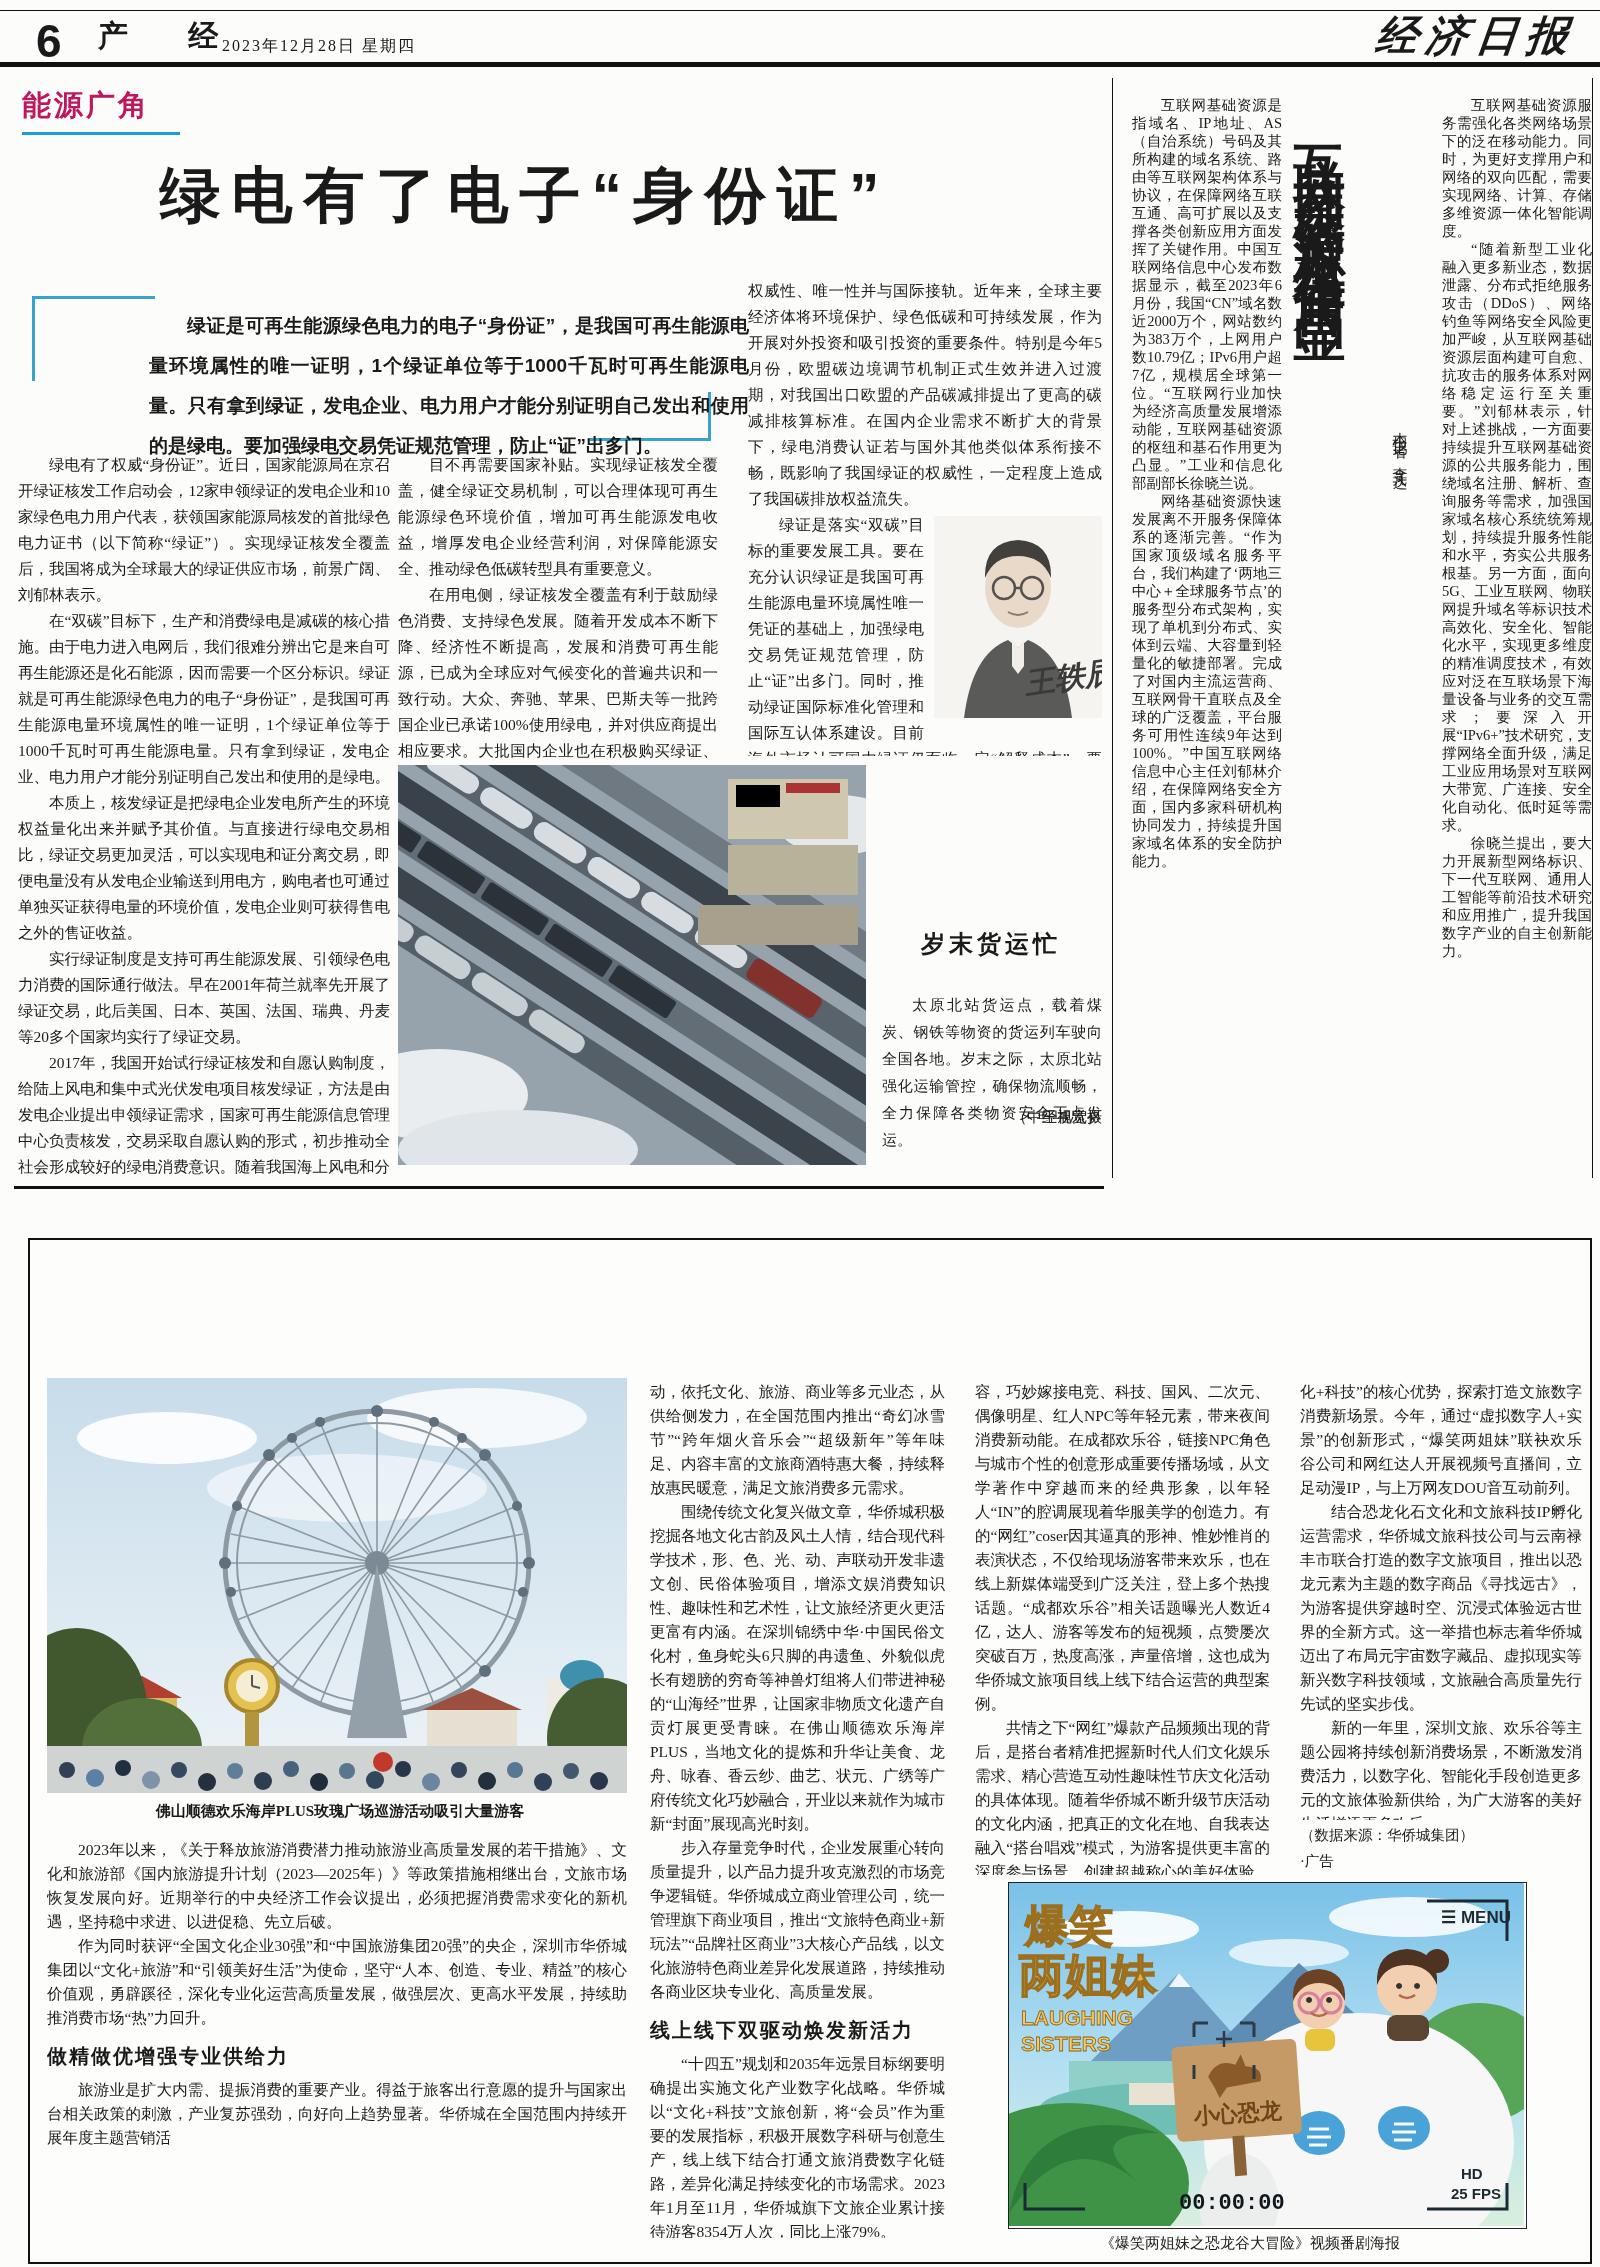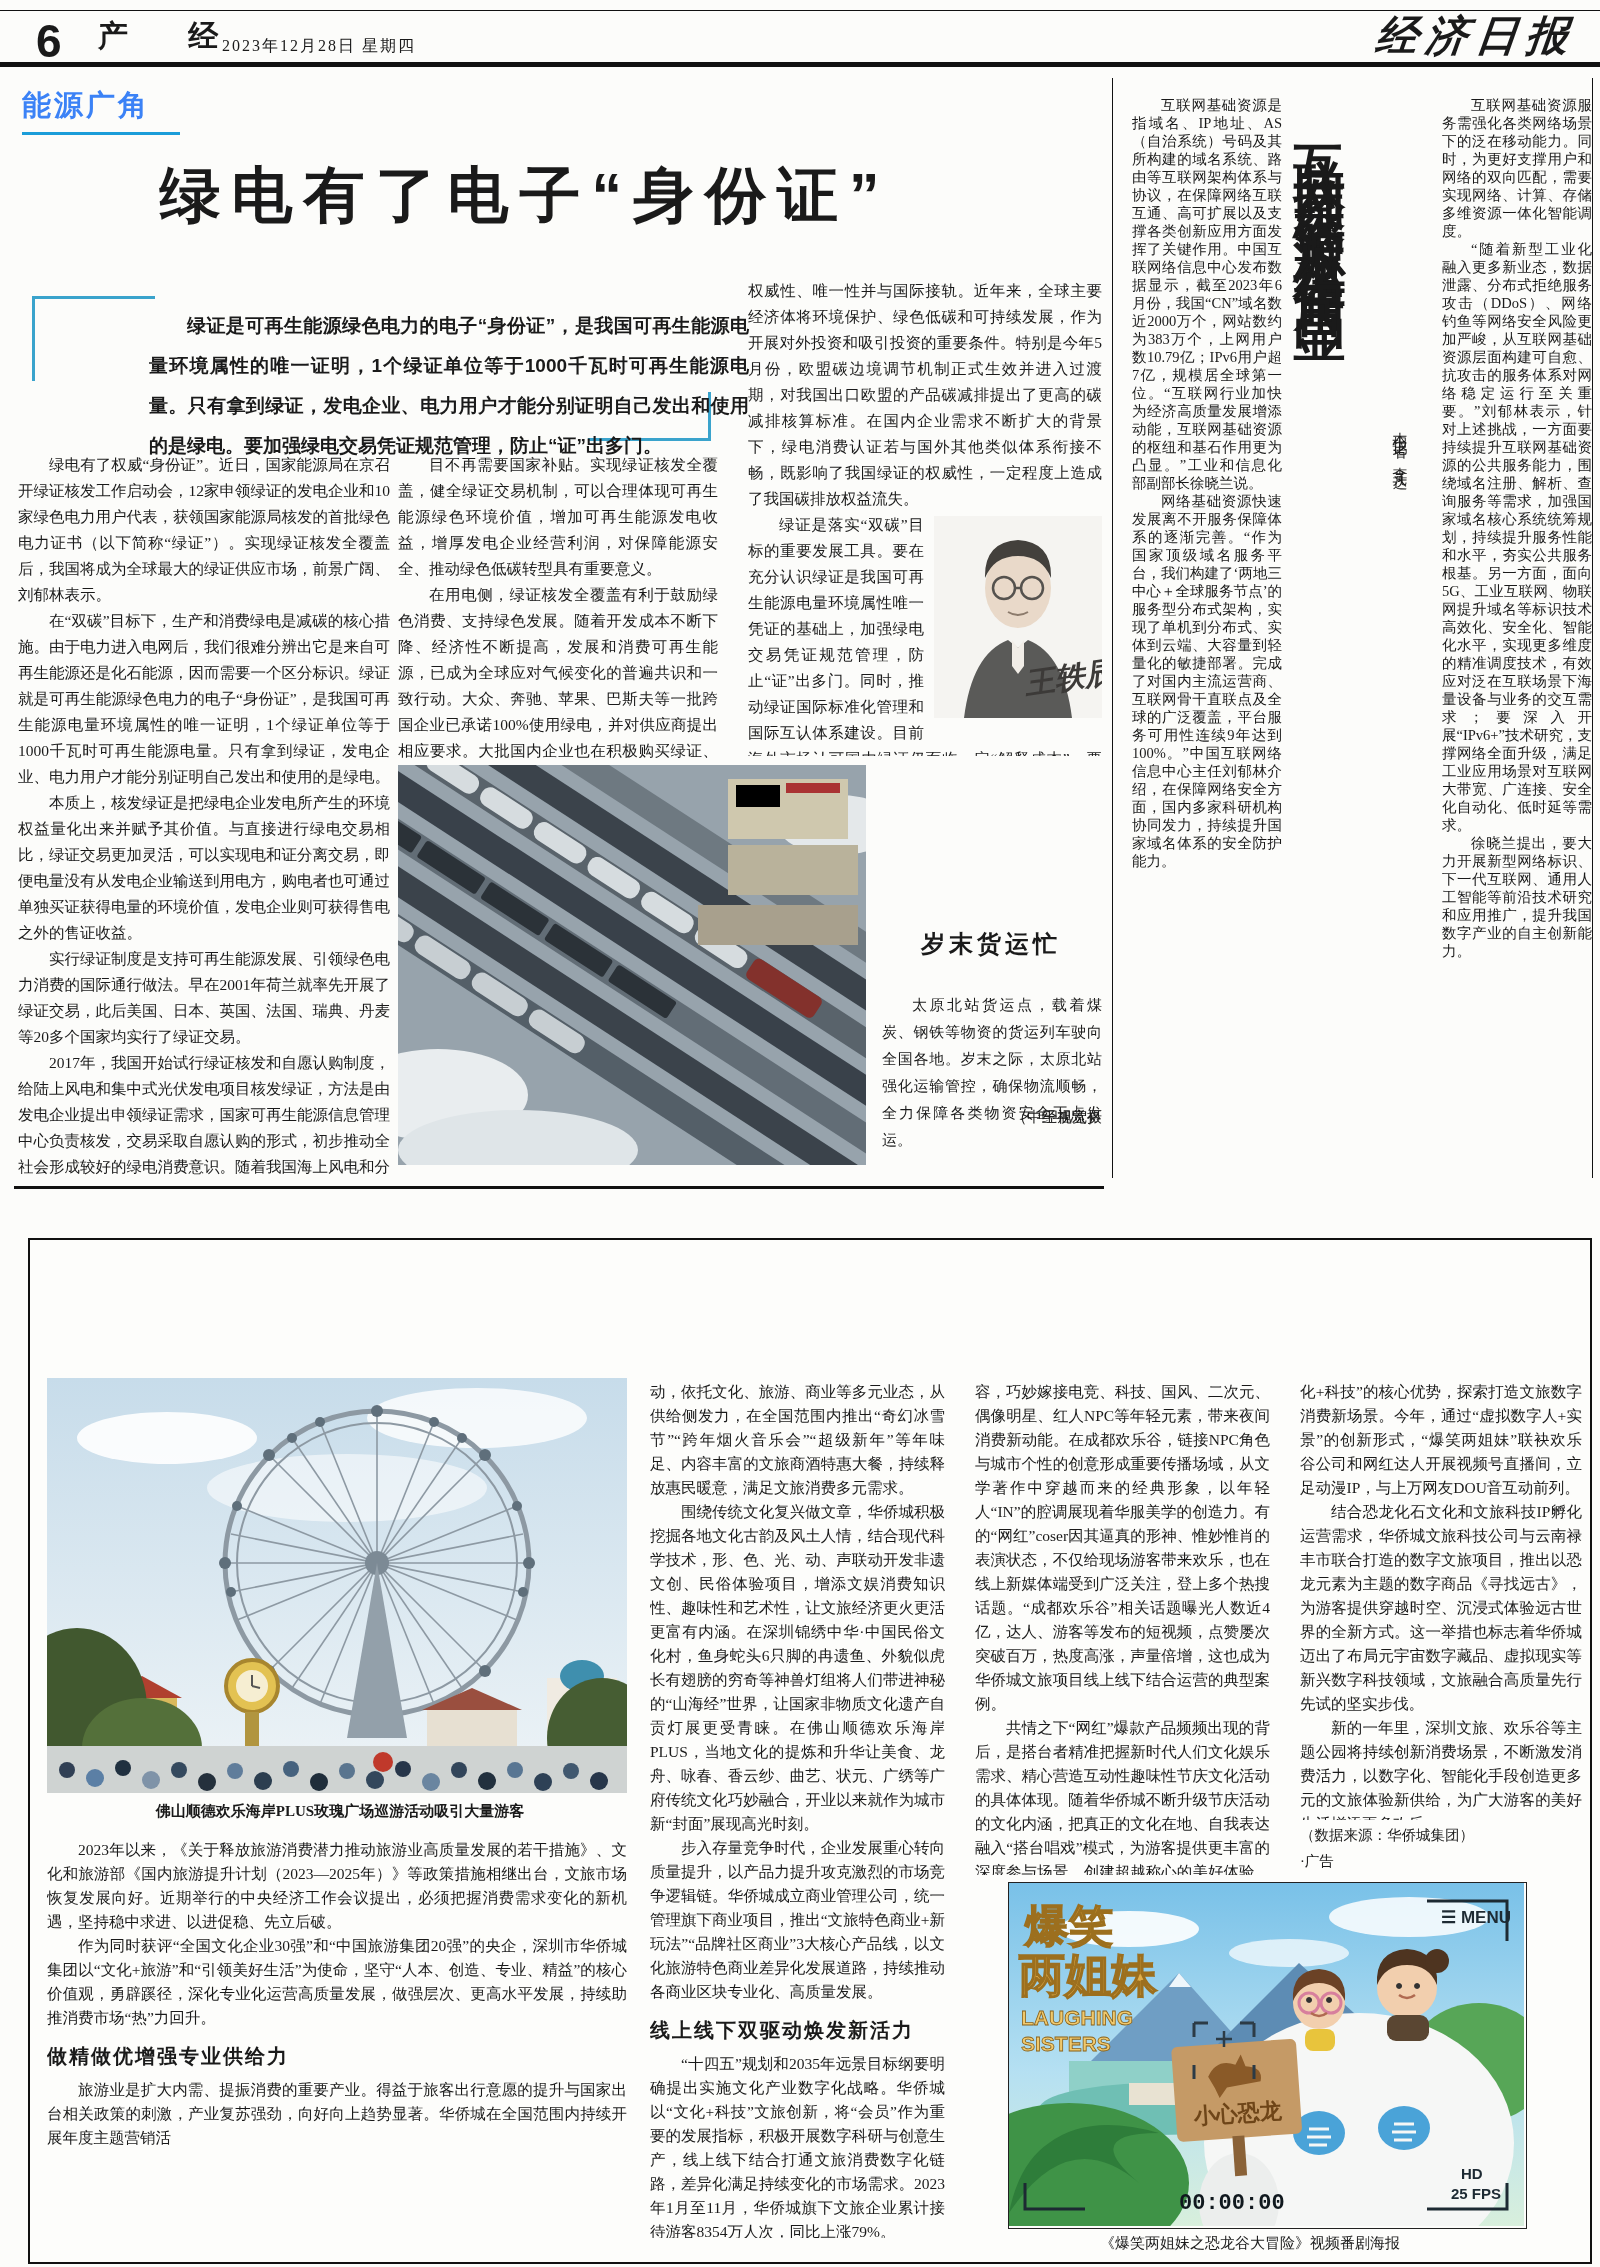--- a/index.html
+++ b/index.html
@@ -6,21 +6,21 @@
   .page{position:relative;width:1600px;height:2267px;background:#fcfcfa;margin:0 auto;
         font-family:"Liberation Serif",serif;color:#1a1a1a;overflow:hidden;}
   .abs{position:absolute;}
   .rule{position:absolute;background:#111;}
   
   .pageno{font-family:"Liberation Sans",sans-serif;font-weight:bold;font-size:46px;}
   .section-name{font-weight:bold;font-size:30px;letter-spacing:26px;font-family:Liberation Sans, sans-serif;}
   .date-line{font-size:16px;letter-spacing:2px;}
   .masthead{font-style:italic;font-weight:bold;font-size:42px;letter-spacing:8px;transform:skewX(-6deg);}
   
-  .kicker{font-family:"Liberation Sans",sans-serif;font-weight:bold;font-size:29px;color:#3b82f6;letter-spacing:3px;}
+  .kicker{font-family:"Liberation Sans",sans-serif;font-weight:bold;font-size:29px;color:#be185d;letter-spacing:3px;}
   .kicker-line{position:absolute;height:3px;background:#1b9dd9;}
   .headline1{font-family:"Liberation Sans",sans-serif;font-weight:900;font-size:61px;letter-spacing:11px;
              text-align:center;white-space:nowrap;}
   .lede{font-family:"Liberation Sans",sans-serif;font-weight:bold;font-size:19px;line-height:40px;text-align:justify;margin-left:44px;}
   .lede p{margin:0;text-indent:2em;}
   .corner{position:absolute;border:0 solid #3aa3cc;}
   .c-tl{border-left-width:3px;border-top-width:3px;}
   .c-br{border-right-width:3px;border-bottom-width:3px;}
   .col{position:absolute;overflow:hidden;text-align:justify;}
   .col p{margin:0;text-indent:2em;}

